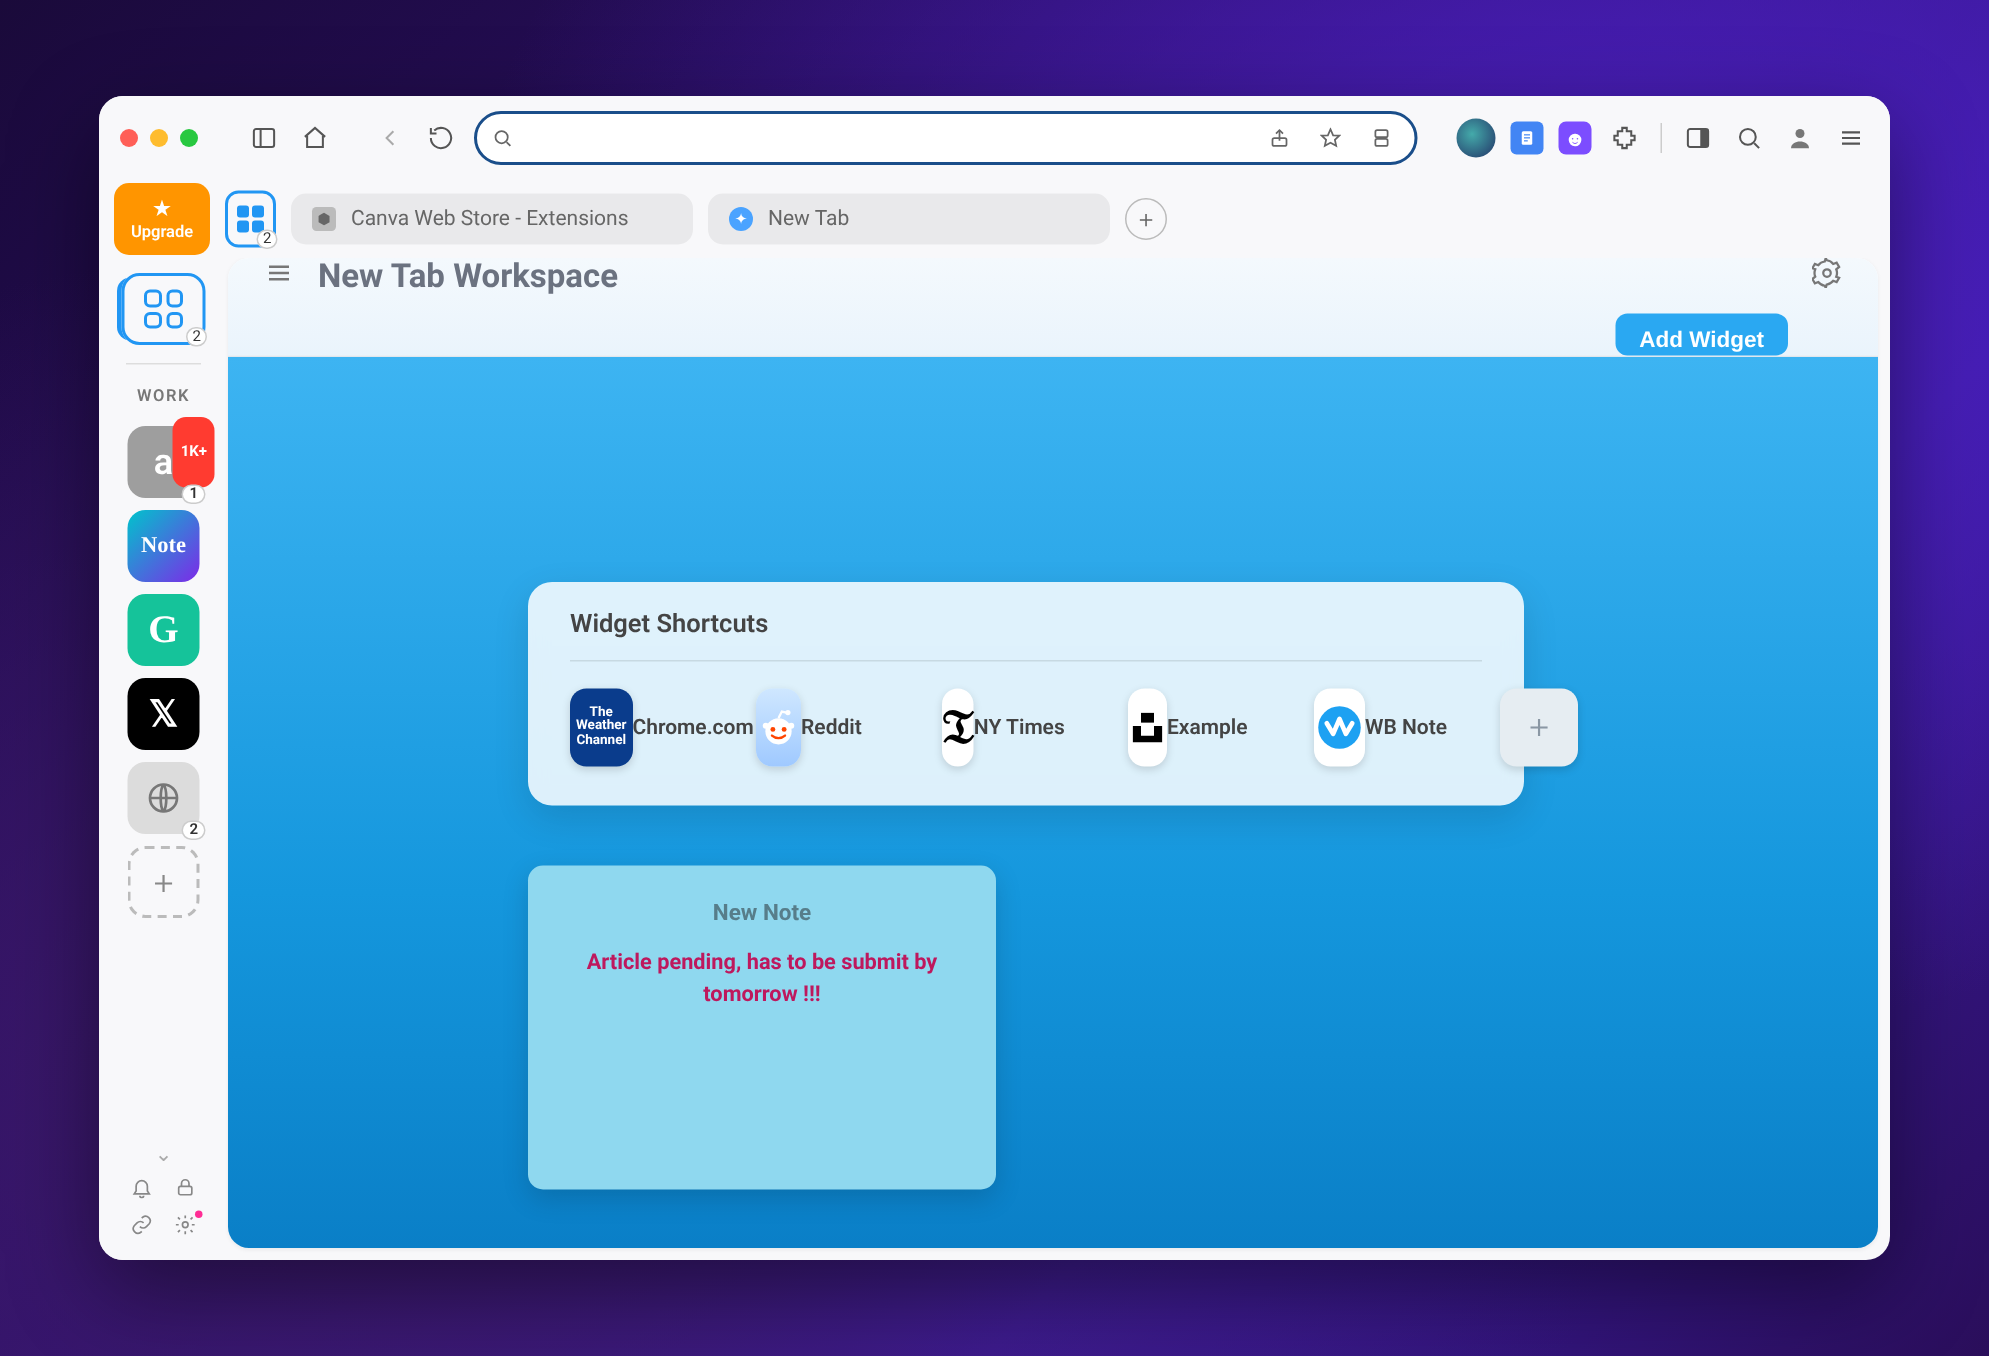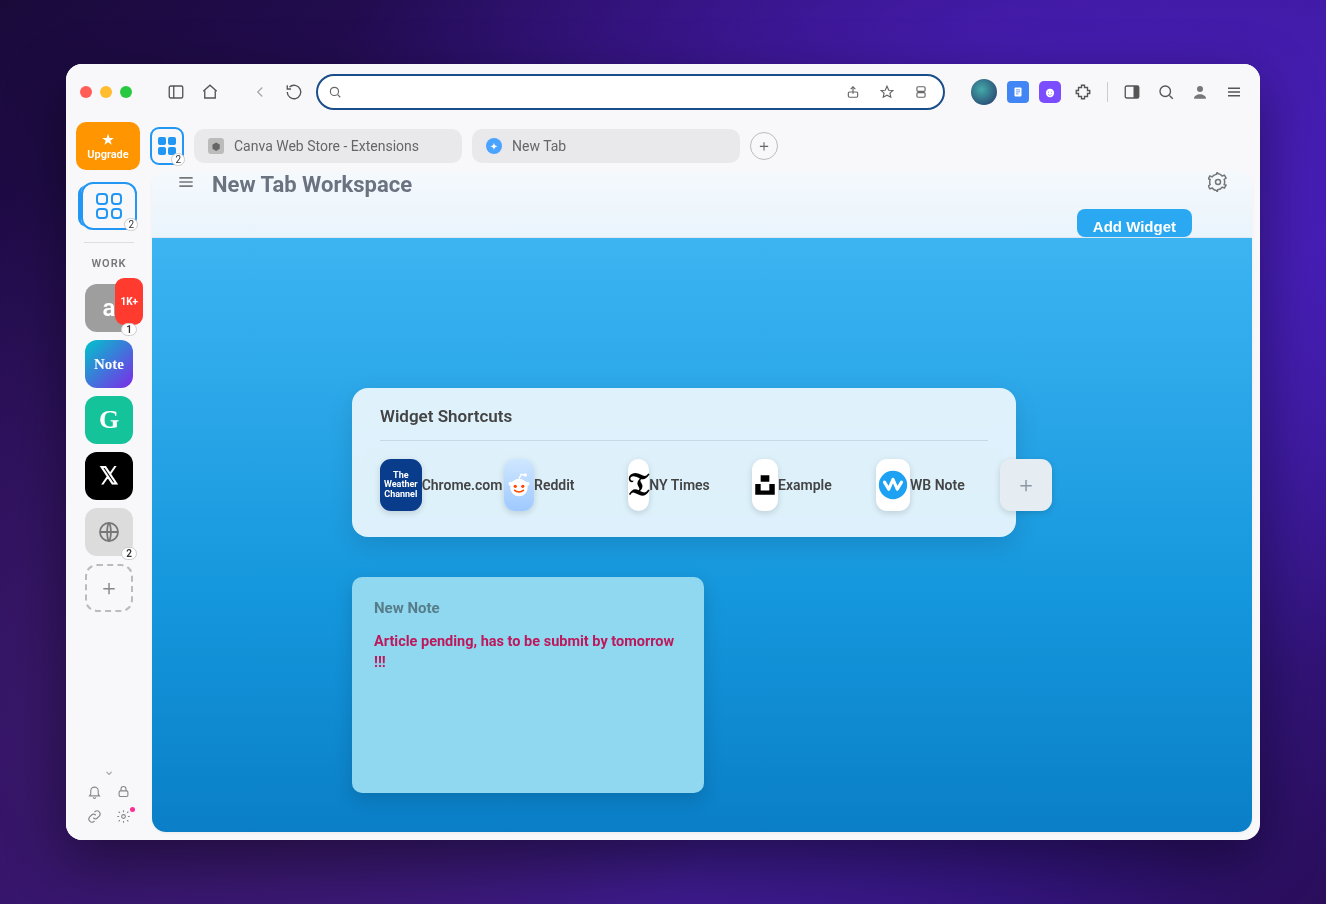--- a/index.html
+++ b/index.html
@@ -172,22 +172,22 @@
   .sc-weather{background:#0a3c8c;font-size:9px;padding:4px;}
   .sc-reddit{background:linear-gradient(#cfe7ff,#9fc9ff);}
   .sc-nyt{background:#fff;color:#000;}
   .sc-unsplash{background:#fff;color:#000;}
   .sc-wb{background:#fff;color:#1da1f2;}
   .sc-add{background:#e6edf2;color:#8a97a4;font-size:22px;font-weight:400;}
   .shortcut span{white-space:nowrap;}
   .shortcut.noname{width:52px;}
 
   .note-card{
-    width:352px;margin-top:40px;background:#8fd8ef;border-radius:10px;
-    padding:22px 22px 120px;color:#3a6a7a;box-shadow:0 6px 18px rgba(0,0,0,.15);
+    width:312px;margin-top:40px;background:#8fd8ef;border-radius:10px;
+    padding:22px 22px 120px;color:#3a6a7a;box-shadow:0 6px 18px rgba(0,0,0,.15);text-align:center;
   }
   .note-title{font-weight:700;font-size:15px;margin-bottom:14px;color:#577d8a;}
   .note-body{font-weight:700;font-size:14.5px;line-height:1.45;color:#be185d;}
 </style>
 </head>
 <body>
 
 <div class="window">
 
   <div class="chrome-toolbar">

